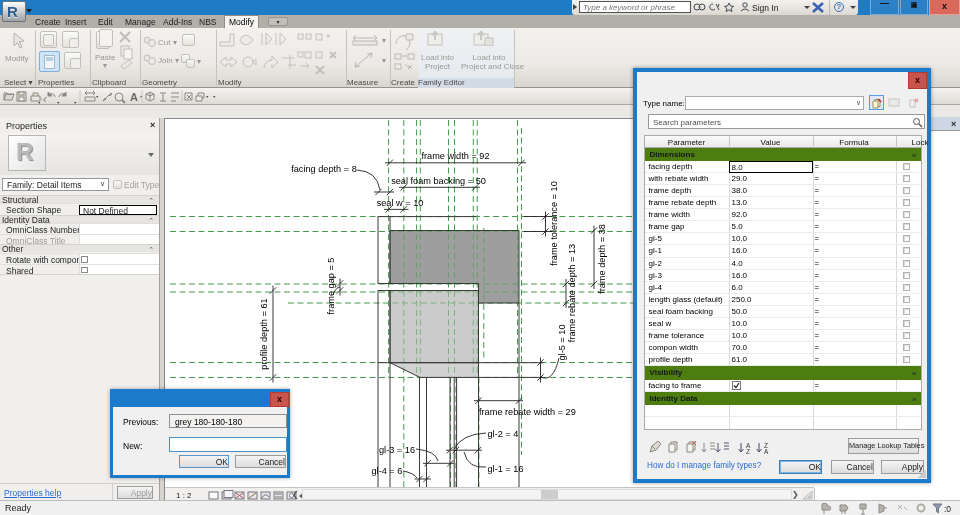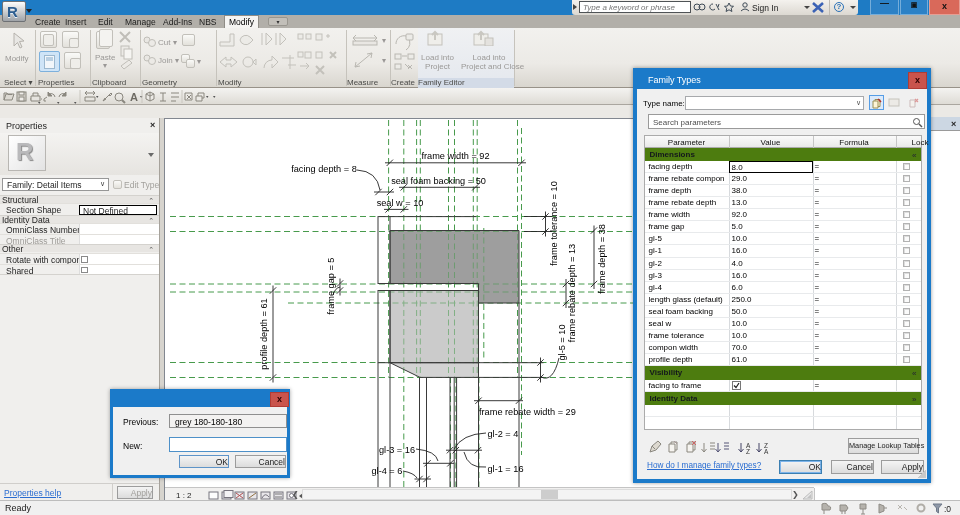--- a/index.html
+++ b/index.html
@@ -461,21 +461,20 @@
     <span class="abs" style="left:10px;top:25px;font-size:8.5px">Previous:</span>
     <div class="abs" style="left:56px;top:21.5px;width:118px;height:14px;background:#f3f2f1;border:1px solid #8f8f8f">
         <span class="abs" style="left:5px;top:2px;font-size:8.5px">grey 180-180-180</span>
       </div>
     <span class="abs" style="left:10px;top:49px;font-size:8.5px">New:</span>
     <div class="abs" style="left:56px;top:45px;width:118px;height:15px;background:#fff;border:1px solid #4d90c8"></div>
     <div class="abs btn" style="left:66px;top:62.5px;width:50px;height:13.5px;font-size:8.5px;line-height:13px;border-color:#5e94c8">OK</div>
     <div class="abs btn" style="left:122px;top:62.5px;width:51px;height:13.5px;font-size:8.5px;line-height:13px">Cancel</div>
   </div>
   <div class="abs" id="ftdlg">
-    <div class="abs title">Family Types</div>
     <div class="abs" id="ftx">x</div>
     <span class="abs" style="left:6px;top:26.5px;font-size:8px">Type name:</span>
     <div class="abs" style="left:48px;top:24px;width:179px;height:13.5px;background:#fff;border:1px solid #a7a9ac">
         <span class="abs" style="left:170px;top:2px;font-size:7px;color:#555">∨</span>
       </div>
     <div class="abs" style="left:232px;top:23px;width:15px;height:15px;background:#dceafb;border:1px solid #569de5"><svg width="13" height="13" viewBox="0 0 13 13">
           <path d="M3 4 h5 v7 h-5 z M5 4 v-1.5 h5 v7 h-2" fill="#fdf5d8" stroke="#9a8f56"></path>
           <path d="M8 2 l3 3" stroke="#b03030" stroke-width="1.6"></path>
         </svg></div>
     <div class="abs" style="left:251px;top:23px;width:15px;height:15px"><svg width="13" height="13" viewBox="0 0 13 13">
@@ -510,21 +509,21 @@
         <div class="tgroup">Dimensions<span class="gpin">«</span></div>
         <div class="trow">
             <span class="c1">facing depth</span>
             <span class="c3">=</span>
             <div class="lockbox"></div>
             <div style="position:absolute;left:84px;top:-0.5px;width:84px;height:12.5px;border:1px solid #000;background:#fff">
               <span style="position:absolute;left:2px;top:1px">8.0</span>
             </div>
           </div>
         <div class="trow">
-            <span class="c1">frame rebate compon</span>
+            <span class="c1">with rebate width</span>
             <span class="c2">29.0</span>
             <span class="c3">=</span>
             <div class="lockbox"></div>
           </div>
         <div class="trow">
             <span class="c1">frame depth</span>
             <span class="c2">38.0</span>
             <span class="c3">=</span>
             <div class="lockbox"></div>
           </div>
@@ -640,19 +639,19 @@
           <path d="M77 4 h5 m-5 3 h5 m-5 3 h5" fill="none" stroke="#557"></path>
         <path d="M94 4 v9 m-2.5 -3 l2.5 3 2.5 -3" fill="none" stroke="#446"></path>
           <text x="99" y="9" font-size="6.5" fill="#333" stroke="none" font-family="Liberation Sans">A</text>
           <text x="99" y="15" font-size="6.5" fill="#333" stroke="none" font-family="Liberation Sans">Z</text>
         <path d="M112 4 v9 m-2.5 -3 l2.5 3 2.5 -3" fill="none" stroke="#446"></path>
           <text x="117" y="9" font-size="6.5" fill="#333" stroke="none" font-family="Liberation Sans">Z</text>
           <text x="117" y="15" font-size="6.5" fill="#333" stroke="none" font-family="Liberation Sans">A</text>
       </g>
     </svg>
     <div class="abs btn" style="left:211px;top:366px;width:71px;height:15.5px;font-size:7.3px;line-height:14.5px;white-space:nowrap">Manage Lookup Tables</div>
-    <span class="abs" style="left:10px;top:389px;font-size:8.2px;color:#2a6dd1;text-decoration:underline">How do I manage family types?</span>
+    <span class="abs" style="left:10px;top:389px;font-size:8.2px;color:#2a6dd1;">How do I manage family types?</span>
     <div class="abs btn" style="left:142px;top:388px;width:43px;height:13.5px;font-size:8.5px;line-height:12.5px;border-color:#3c7fb1;box-shadow:0 0 0 1px #7eb4ea inset">OK</div>
     <div class="abs btn" style="left:194px;top:388px;width:43px;height:13.5px;font-size:8.5px;line-height:12.5px">Cancel</div>
     <div class="abs btn" style="left:244px;top:388px;width:43px;height:13.5px;font-size:8.5px;line-height:12.5px">Apply</div>
     <div class="abs" style="right:1px;bottom:1px;width:8px;height:8px;background:linear-gradient(135deg,transparent 50%,#c9c9c9 50%)"></div>
   </div>
 </div>
 
 </body></html>

